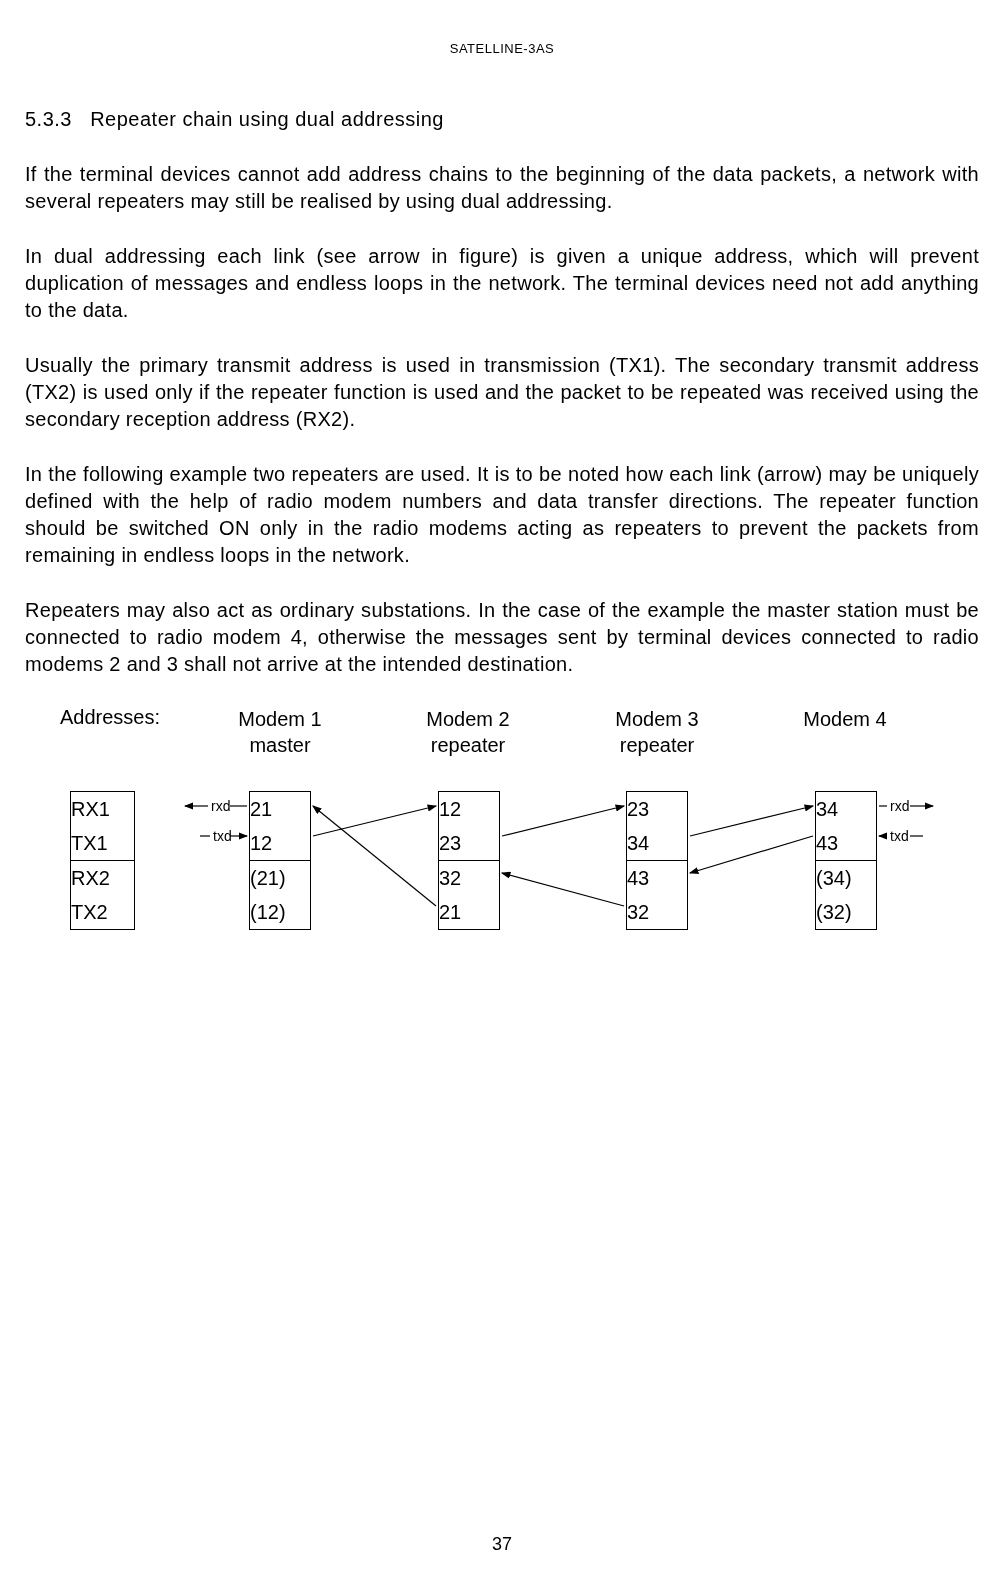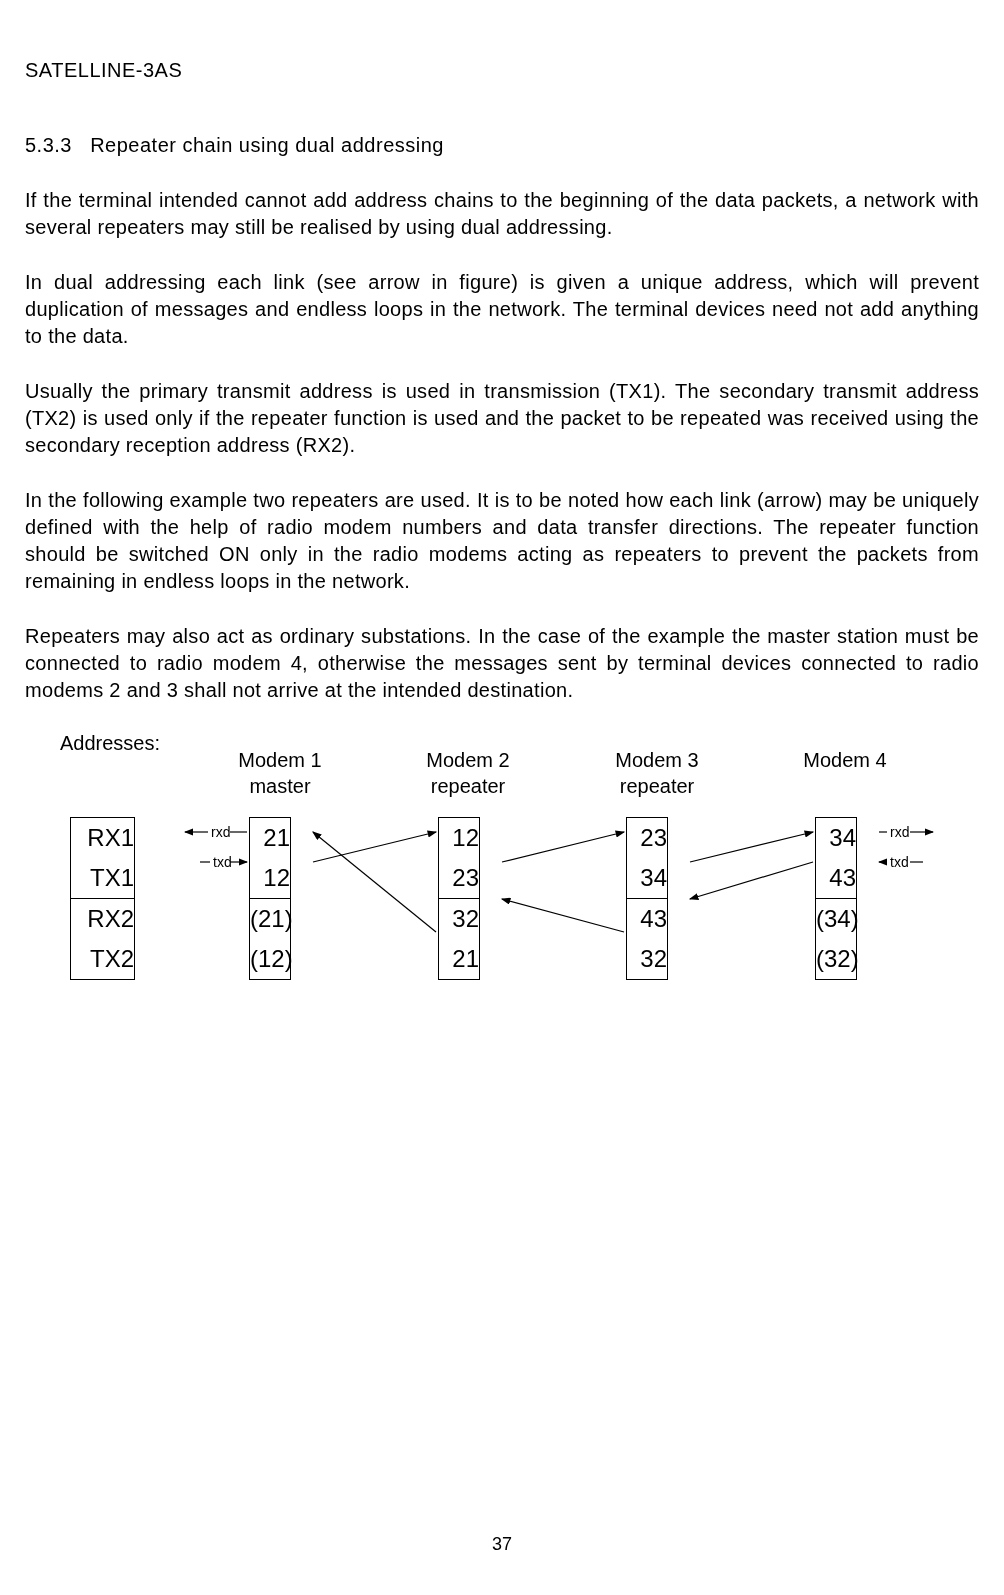--- a/index.html
+++ b/index.html
@@ -9,27 +9,26 @@
     }
     body {
       width: 1004px;
       height: 1595px;
       background: white;
       font-family: 'Arial', 'Helvetica', sans-serif;
       position: relative;
       padding: 40px 25px 40px 25px;
     }
     .header {
-      text-align: left;
-      font-size: 20px;
+      text-align: center;
+      font-size: 13px;
       font-weight: 300;
       letter-spacing: 0.5px;
       line-height: 1.4;
       margin-bottom: 50px;
-      margin-top: 16px;
     }
     .section-title {
       font-size: 20px;
       font-weight: 300;
       margin-bottom: 30px;
       letter-spacing: 0.5px;
     }
     .body-text {
       font-size: 20px;
       font-weight: 300;
@@ -52,41 +51,41 @@
       font-family: Liberation Sans, sans-serif;
     }
     .addresses-label {
       position: absolute;
       left: 35px;
       top: 0;
       font-size: 20px;
     }
     .modem-header {
       position: absolute;
-      top: 15px;
+      top: 0;
       font-size: 20px;
       text-align: center;
       line-height: 1.3;
     }
     .box {
       position: absolute;
       border: 1.5px solid black;
       background: white;
     }
     .box-cell {
-      text-align: right;
-      font-size: 24px;
+      text-align: left;
+      font-size: 20px;
       line-height: 1.5;
       padding: 2px 0;
     }
     .legend-box {
       width: 65px;
     }
     .modem-box {
-      width: 42px;
+      width: 62px;
     }
     .divider {
       border-top: 1.5px solid black;
       margin: 0;
     }
     .arrow-label {
       position: absolute;
       font-size: 14px;
     }
     svg.arrows {
@@ -103,21 +102,21 @@
 
 <div class="header">
   <div>SATELLINE-3AS</div>
 </div>
 
 <div class="section-title">
   <span>5.3.3</span>&nbsp;&nbsp;
   <span>Repeater chain using dual addressing</span>
 </div>
 
-<p class="body-text">If the terminal intended cannot add address chains to the beginning of the data packets, a network with several repeaters may still be realised by using dual addressing.</p>
+<p class="body-text">If the terminal devices cannot add address chains to the beginning of the data packets, a network with several repeaters may still be realised by using dual addressing.</p>
 <p class="body-text">In dual addressing each link (see arrow in figure) is given a unique address, which will prevent duplication of messages and endless loops in the network. The terminal devices need not add anything to the data.</p>
 <p class="body-text">Usually the primary transmit address is used in transmission (TX1). The secondary transmit address (TX2) is used only if the repeater function is used and the packet to be repeated was received using the secondary reception address (RX2).</p>
 <p class="body-text">In the following example two repeaters are used. It is to be noted how each link (arrow) may be uniquely defined with the help of radio modem numbers and data transfer directions. The repeater function should be switched ON only in the radio modems acting as repeaters to prevent the packets from remaining in endless loops in the network.</p>
 <p class="body-text">Repeaters may also act as ordinary substations. In the case of the example the master station must be connected to radio modem 4, otherwise the messages sent by terminal devices connected to radio modems 2 and 3 shall not arrive at the intended destination.</p>
 
 <div class="diagram">
 
   <div class="addresses-label">Addresses:</div>
 
   <div class="modem-header" style="left:205px; width:100px;">

